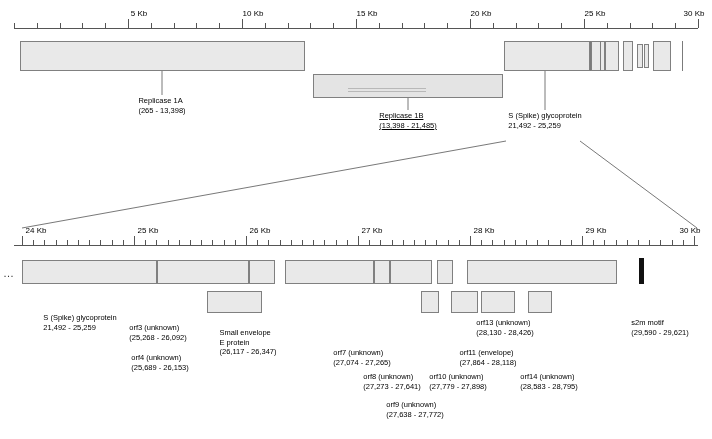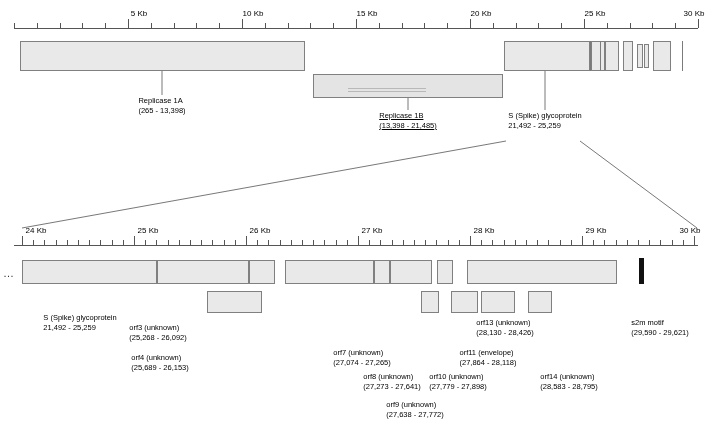--- a/index.html
+++ b/index.html
@@ -313,20 +313,25 @@
     <div class="label center" style="left:158px; top:105px;">
       <div>orf3 (unknown)</div>
       <div>(25,268 - 26,092)</div>
     </div>
 
     <div class="label center" style="left:160px; top:135px;">
       <div>orf4 (unknown)</div>
       <div>(25,689 - 26,153)</div>
     </div>
 
+    <div class="label center" style="left:248px; top:110px;">
+      <div>Small envelope</div>
+      <div>E protein</div>
+      <div>(26,117 - 26,347)</div>
+    </div>
 
 
     <div class="label center" style="left:362px; top:130px;">
       <div>orf7 (unknown)</div>
       <div>(27,074 - 27,265)</div>
     </div>
 
     <div class="label center" style="left:392px; top:154px;">
       <div>orf8 (unknown)</div>
       <div>(27,273 - 27,641)</div>
@@ -345,21 +350,21 @@
     <div class="label center" style="left:488px; top:130px;">
       <div>orf11 (envelope)</div>
       <div>(27,864 - 28,118)</div>
     </div>
 
     <div class="label center" style="left:505px; top:100px;">
       <div>orf13 (unknown)</div>
       <div>(28,130 - 28,426)</div>
     </div>
 
-    <div class="label center" style="left:569px; top:154px;">
+    <div class="label center" style="left:549px; top:154px;">
       <div>orf14 (unknown)</div>
       <div>(28,583 - 28,795)</div>
     </div>
 
 
     <div class="label center" style="left:660px; top:100px;">
       <div>s2m motif</div>
       <div>(29,590 - 29,621)</div>
     </div>
   </div>

